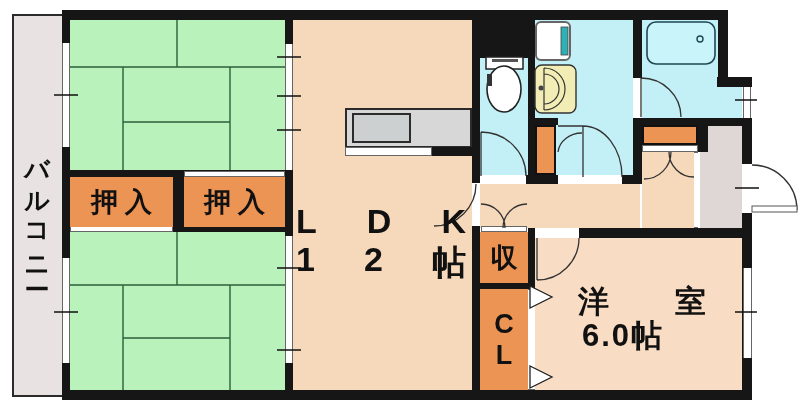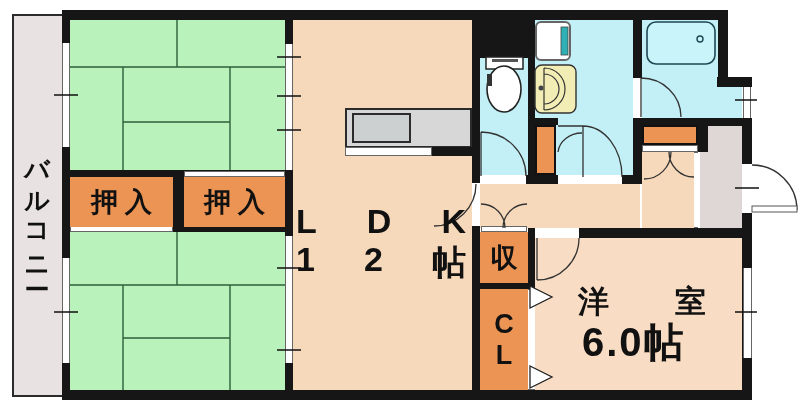--- a/index.html
+++ b/index.html
@@ -163,15 +163,15 @@
   <div class="lbl sb" style="left:296px;top:240px;width:170px;font-size:34px;">
     <span>1</span>
     <span>2</span>
     <span>帖</span>
   </div>
 
   <div class="lbl sb" style="left:578px;top:281px;width:128px;font-size:31px;">
     <span>洋</span>
     <span>室</span>
   </div>
-  <div class="lbl" style="left:582px;top:315px;font-size:40px;letter-spacing:2px;">6.0帖</div>
+  <div class="lbl" style="left:582px;top:315px;font-size:31px;letter-spacing:2px;">6.0帖</div>
 
 </div>
 
 </body></html>

